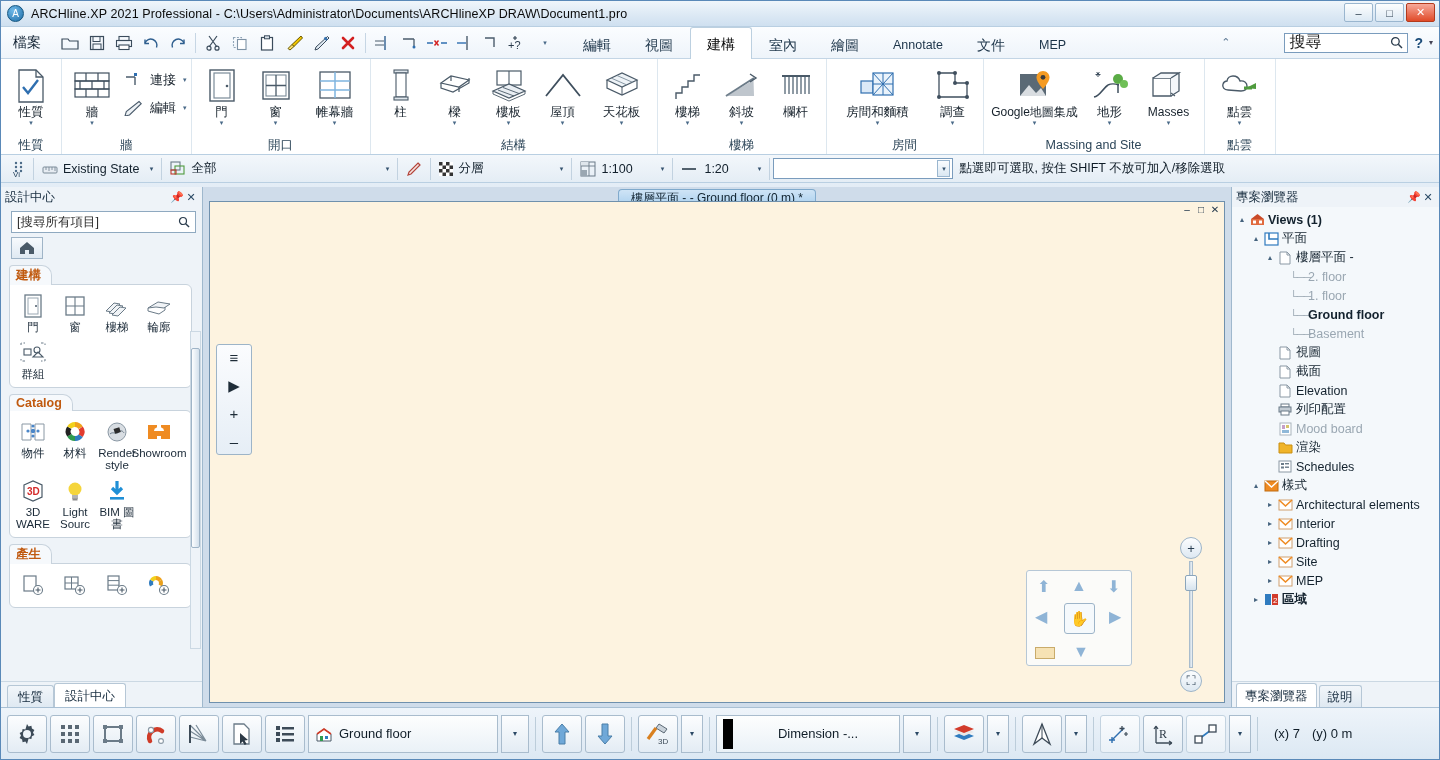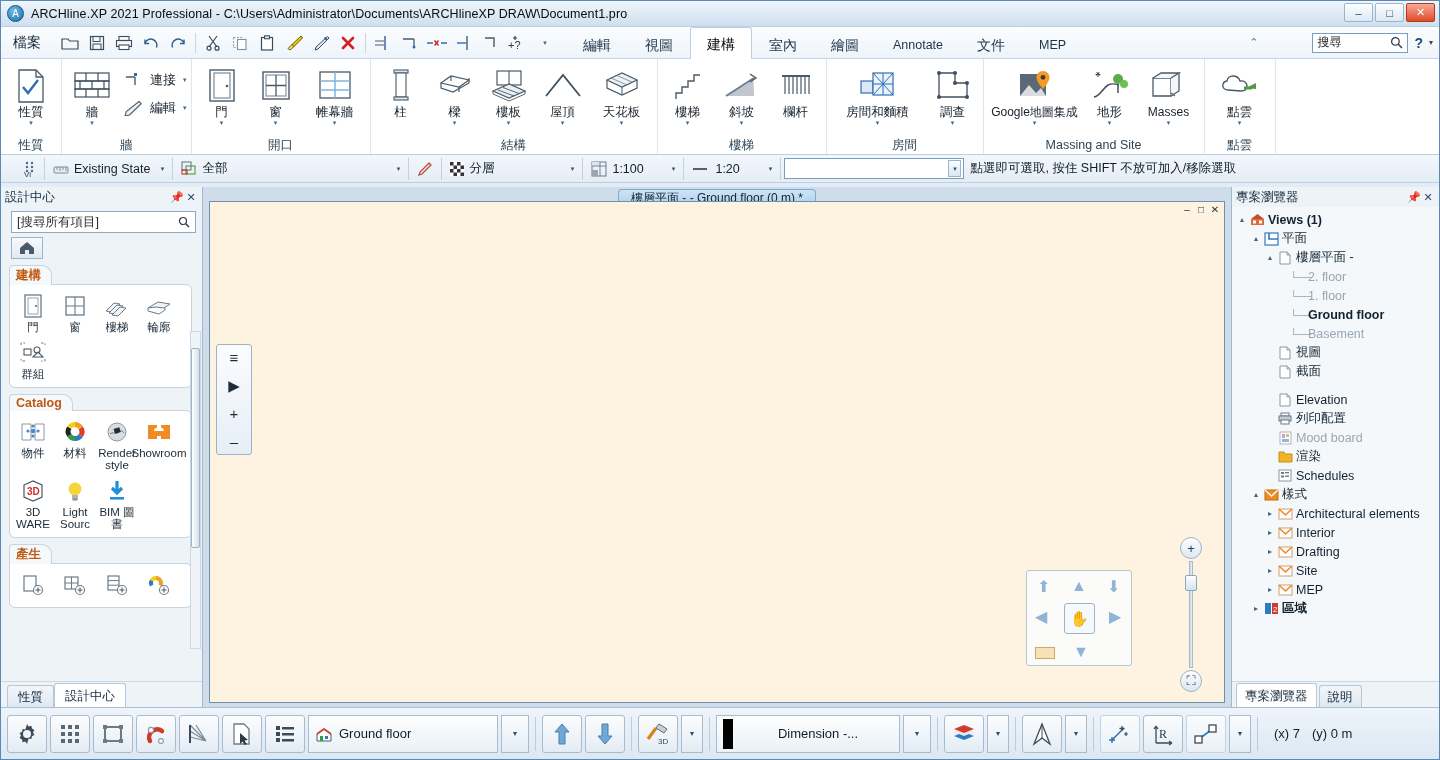--- a/index.html
+++ b/index.html
@@ -56,22 +56,22 @@
     border: 1px solid transparent; border-bottom: none; white-space: nowrap;
   }
   .tab.active {
     background: #fff; border-color: #bcd0e0; border-radius: 3px 3px 0 0;
     height: 32px; line-height: 32px; color: #0a0a0a;
   }
   .tab.latin { font-size: 12.5px; }
   .search-wrap { position: absolute; right: 6px; display: flex; align-items: center; gap: 6px; }
   .collapse-chev { color: #5c7893; font-size: 11px; }
   .search-box {
-    width: 96px; height: 20px; border: 1px solid #7a9cbd; background: #fff;
-    display: flex; align-items: center; padding: 0 4px; font-size: 12px; color: #222; margin-left: 48px;
+    width: 124px; height: 20px; border: 1px solid #7a9cbd; background: #fff;
+    display: flex; align-items: center; padding: 0 4px; font-size: 16px; color: #222; margin-left: 48px;
   }
   .search-box .ph { flex: 1; }
   .help-q { font-size: 14px; font-weight: bold; color: #1a4b78; }
   .help-c { font-size: 8px; color: #445; }
 
   
   .ribbon {
     height: 96px; background: #fff; border-bottom: 1px solid #b9cfe2;
     display: flex; align-items: stretch; position: relative;
   }
@@ -96,21 +96,21 @@
   .smallcol { display: flex; flex-direction: column; gap: 2px; padding-top: 3px; }
   .smallrow { display: flex; align-items: center; gap: 4px; height: 26px; }
   .smallrow .ico { width: 26px; display: flex; align-items: center; justify-content: center; }
   .smallrow .lbl { font-size: 13px; color: #17212b; }
   .smallrow .car { font-size: 7px; color: #4a6a88; padding-left: 3px; }
 
   
   .optbar {
     height: 28px; display: flex; align-items: center;
     background: linear-gradient(#f3f7fb, #e4edf5); border-bottom: 1px solid #b9cfe2;
-    padding-left: 18px; gap: 0px;
+    padding-left: 7px; gap: 0px;
   }
   .opt-cell {
     display: flex; align-items: center; height: 22px; padding: 0 5px;
     font-size: 12.5px; color: #12202c; gap: 5px;
   }
   .opt-sep { width: 1px; height: 22px; background: #c2d2e0; margin: 0 3px; }
   .opt-drop {
     width: 14px; height: 20px; display: flex; align-items: center; justify-content: center;
     font-size: 7px; color: #35536f;
   }
@@ -1148,21 +1148,21 @@
           <div class="tnode" style="padding-left: 28px;">
             <span class="exp"></span>
             <span class="ic">
               <svg width="12" height="14" viewBox="0 0 12 14">
                 <path d="M1 1h7l3 3v9H1z" fill="#fff" stroke="#8a98a4" stroke-width="1"></path>
                 <path d="M8 1v3h3" fill="none" stroke="#8a98a4" stroke-width="1"></path>
               </svg>
             </span>
             <span class="tx">截面</span>
           </div>
-          <div class="tnode" style="padding-left: 28px; margin-top: 9px;">
+          <div class="tnode" style="padding-left: 28px;">
             <span class="exp"></span>
             <span class="ic">
               <svg width="12" height="14" viewBox="0 0 12 14">
                 <path d="M1 1h7l3 3v9H1z" fill="#fff" stroke="#8a98a4" stroke-width="1"></path>
                 <path d="M8 1v3h3" fill="none" stroke="#8a98a4" stroke-width="1"></path>
               </svg>
             </span>
             <span class="tx">Elevation</span>
           </div>
           <div class="tnode" style="padding-left: 28px;">

